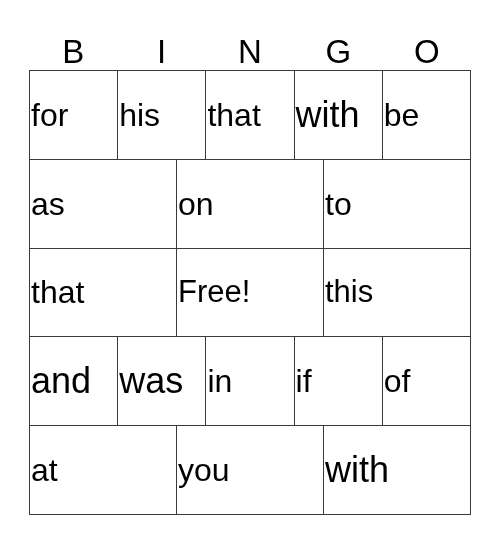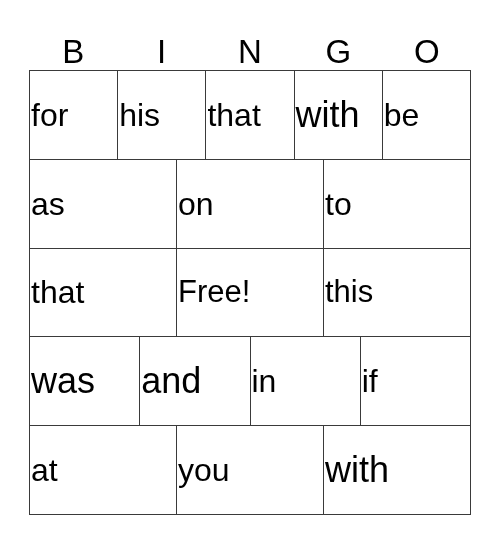--- a/index.html
+++ b/index.html
@@ -139,30 +139,33 @@
       <div class="grid-cell">
           <span class="cell-text fit-tight">Free!</span>
         </div>
       <div class="grid-cell">
           <span class="cell-text fit-tight">this</span>
         </div>
     </div>
 
     <div class="grid-row">
       <div class="grid-cell">
-          <span class="cell-text fit">was</span>
+          <span class="cell-text fit">and</span>
         </div>
       <div class="grid-cell">
-          <span class="cell-text fit">and</span>
+          <span class="cell-text fit">was</span>
         </div>
       <div class="grid-cell">
           <span class="cell-text">in</span>
         </div>
       <div class="grid-cell">
           <span class="cell-text">if</span>
+        </div>
+      <div class="grid-cell">
+          <span class="cell-text">of</span>
         </div>
     </div>
 
     <div class="grid-row">
       <div class="grid-cell">
           <span class="cell-text">at</span>
         </div>
       <div class="grid-cell">
           <span class="cell-text">you</span>
         </div>

